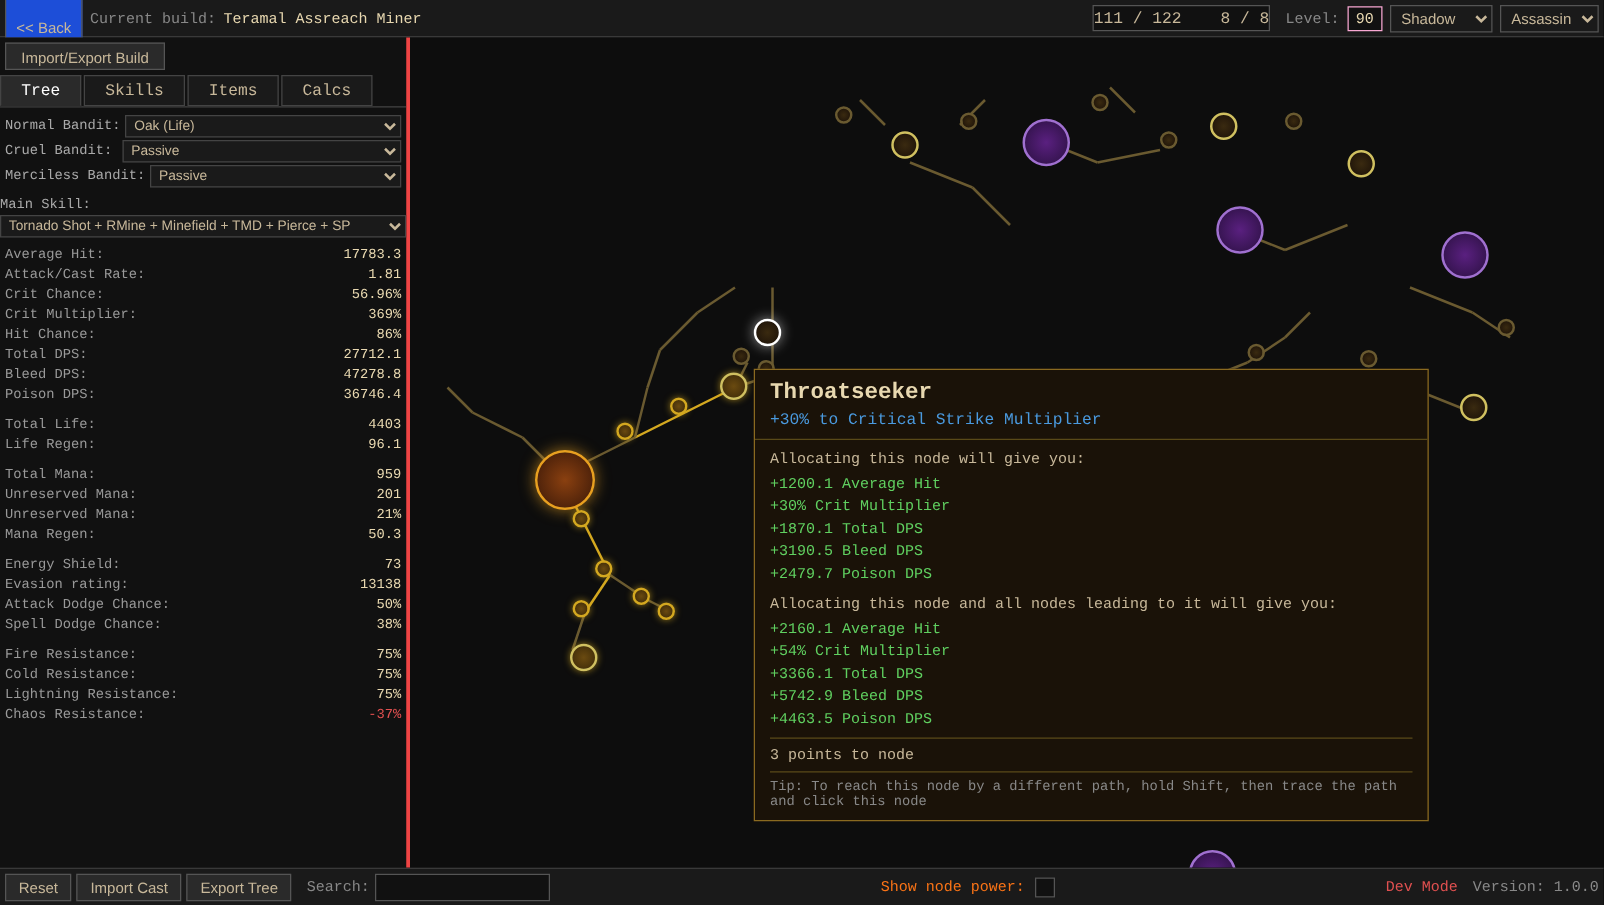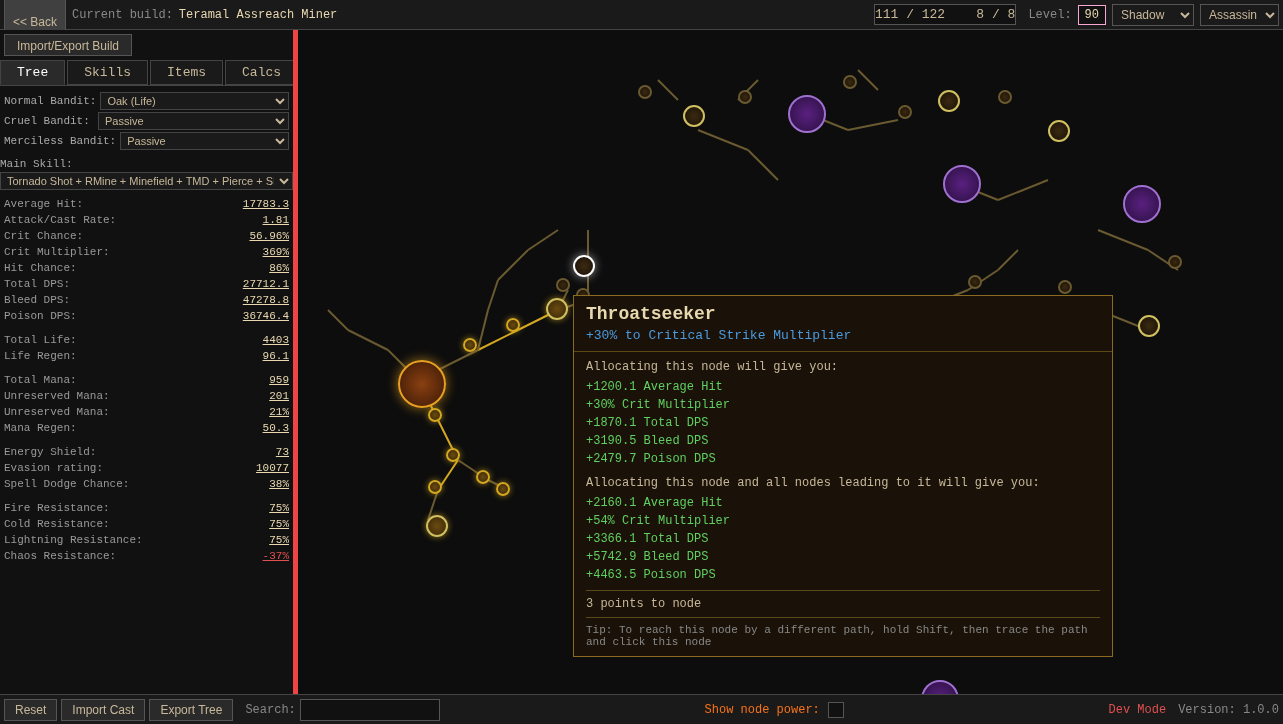--- a/index.html
+++ b/index.html
@@ -17,21 +17,21 @@
     #top-bar {
       display: flex;
       align-items: center;
       background: #1a1a1a;
       border-bottom: 1px solid #444;
       height: 30px;
       padding: 0 4px;
       gap: 6px;
     }
     .top-btn {
-      background: #404040;
+      background: #1d4ed8;
       border: 1px solid #555;
       color: #c8b89a;
       padding: 15px 8px;
       cursor: pointer;
       font-size: 12px;
       height: 22px;
     }
     #current-build-label {
       color: #888;
       font-size: 12px;
@@ -65,23 +65,23 @@
     }
 
     
     #main {
       display: flex;
       height: calc(724px - 30px - 30px);
     }
 
     
     #left-panel {
-      width: 298px;
+      width: 328px;
       background: #111;
-      border-right: 5px solid #ef4444;
+      border-right: 3px solid #ef4444;
       display: flex;
       flex-direction: column;
       overflow: hidden;
     }
 
     
     #import-export-btn {
       background: #2a2a2a;
       border: 1px solid #555;
       color: #c8b89a;
@@ -157,21 +157,21 @@
       overflow-y: auto;
     }
     .stat-row {
       display: flex;
       justify-content: space-between;
       font-size: 11px;
       line-height: 16px;
       color: #c8b89a;
     }
     .stat-name { color: #999; }
-    .stat-val { color: #e8d8b0; text-decoration: underline; }
+    .stat-val { color: #e8d8b0; }
     .stat-val.negative { color: #e05050; }
     .stat-spacer { height: 8px; }
 
     
     #tree-area {
       flex: 1;
       background: #0d0d0d;
       position: relative;
       overflow: hidden;
     }
@@ -446,21 +446,25 @@
         <span class="stat-name">Mana Regen:</span>
         <span class="stat-val">50.3</span>
       </div>
       <div class="stat-spacer"></div>
       <div class="stat-row">
         <span class="stat-name">Energy Shield:</span>
         <span class="stat-val">73</span>
       </div>
       <div class="stat-row">
         <span class="stat-name">Evasion rating:</span>
-        <span class="stat-val">10077</span>
+        <span class="stat-val">13138</span>
+      </div>
+      <div class="stat-row">
+        <span class="stat-name">Attack Dodge Chance:</span>
+        <span class="stat-val">50%</span>
       </div>
       <div class="stat-row">
         <span class="stat-name">Spell Dodge Chance:</span>
         <span class="stat-val">38%</span>
       </div>
       <div class="stat-spacer"></div>
       <div class="stat-row">
         <span class="stat-name">Fire Resistance:</span>
         <span class="stat-val">75%</span>
       </div>

